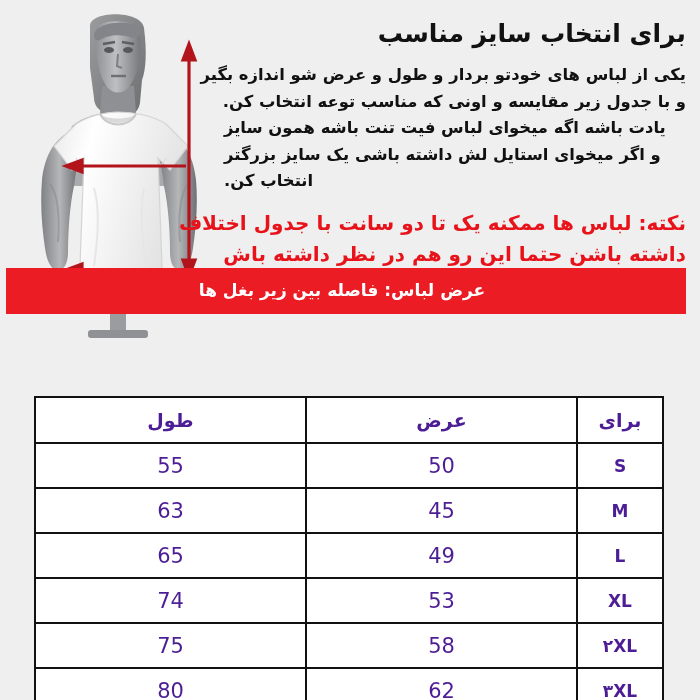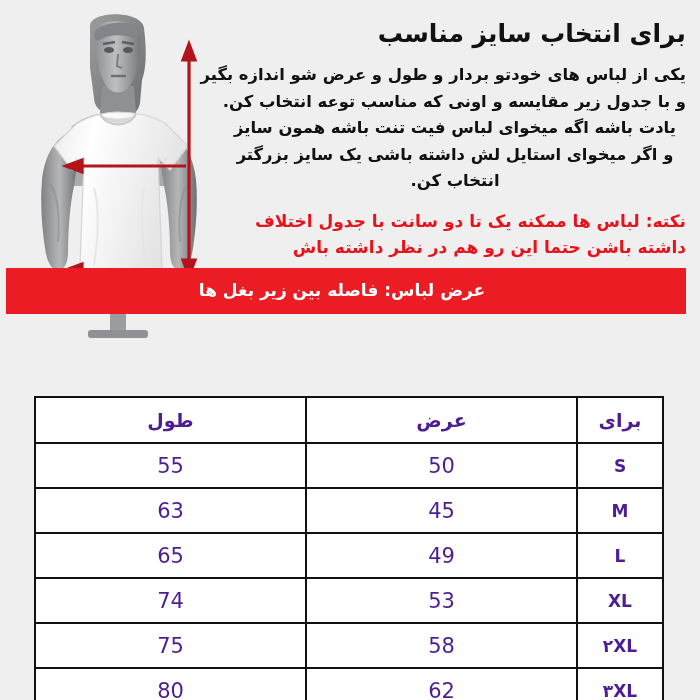--- a/index.html
+++ b/index.html
@@ -43,36 +43,36 @@
     color: #111;
     letter-spacing: -0.3px;
     line-height: 1.25;
     direction: rtl;
   }
   .paragraph {
     position: absolute;
     right: 14px;
     top: 62px;
     width: 462px;
-    text-align: center;
+    text-align: left;
     font-size: 16.4px;
     font-weight: bold;
     color: #111;
     line-height: 1.62;
     direction: rtl;
   }
   .paragraph div { white-space: nowrap; }
 
   .note {
     position: absolute;
     right: 14px;
     top: 208px;
     width: 462px;
     text-align: right;
-    font-size: 17px;
+    font-size: 20px;
     font-weight: bold;
     color: #e8131a;
     line-height: 1.55;
     direction: rtl;
   }
   .note div { white-space: nowrap; }
 
   
   .red-banner {
     position: absolute;

